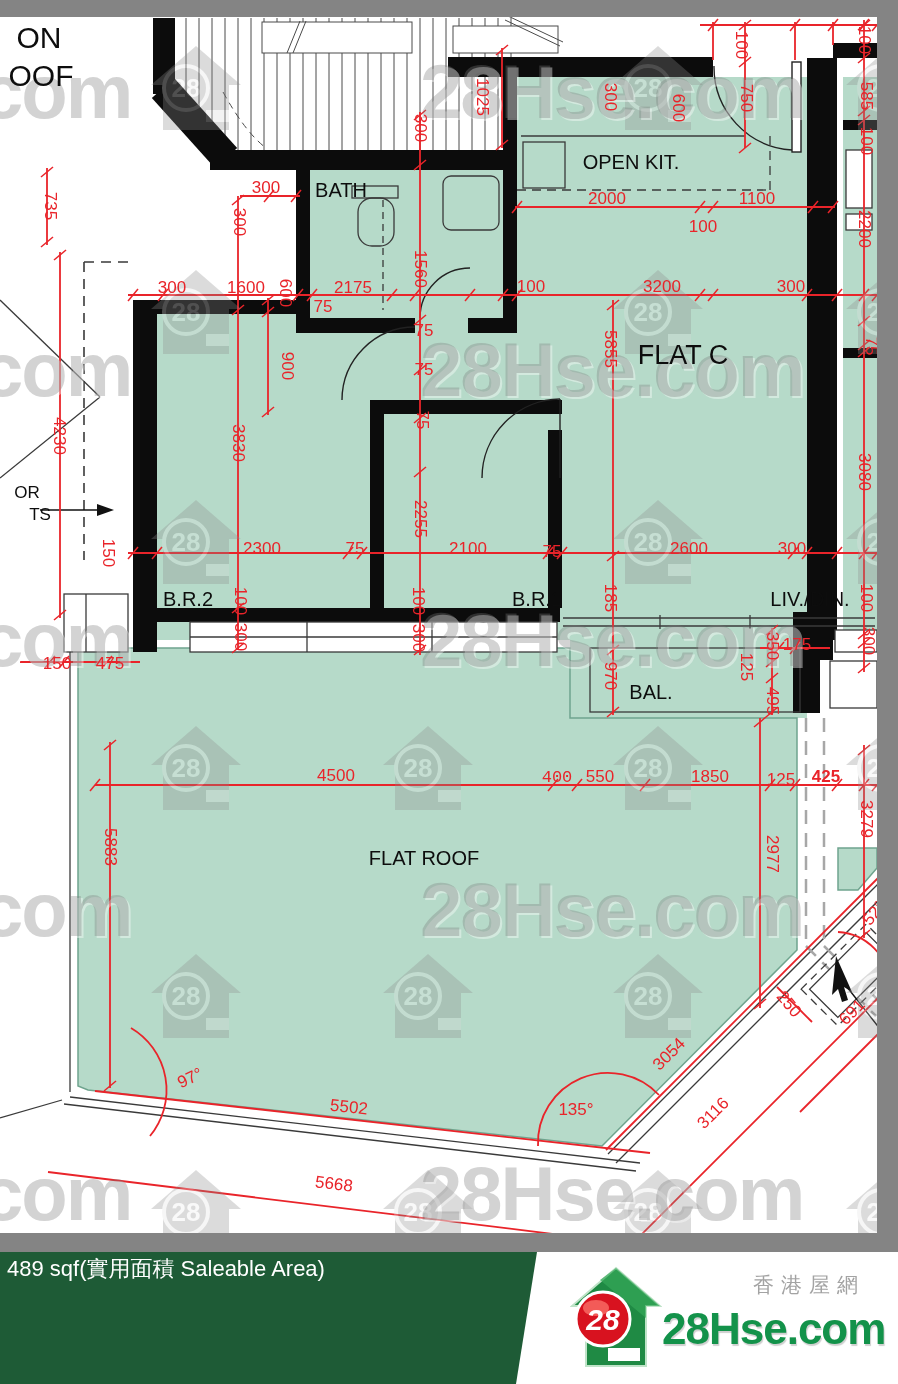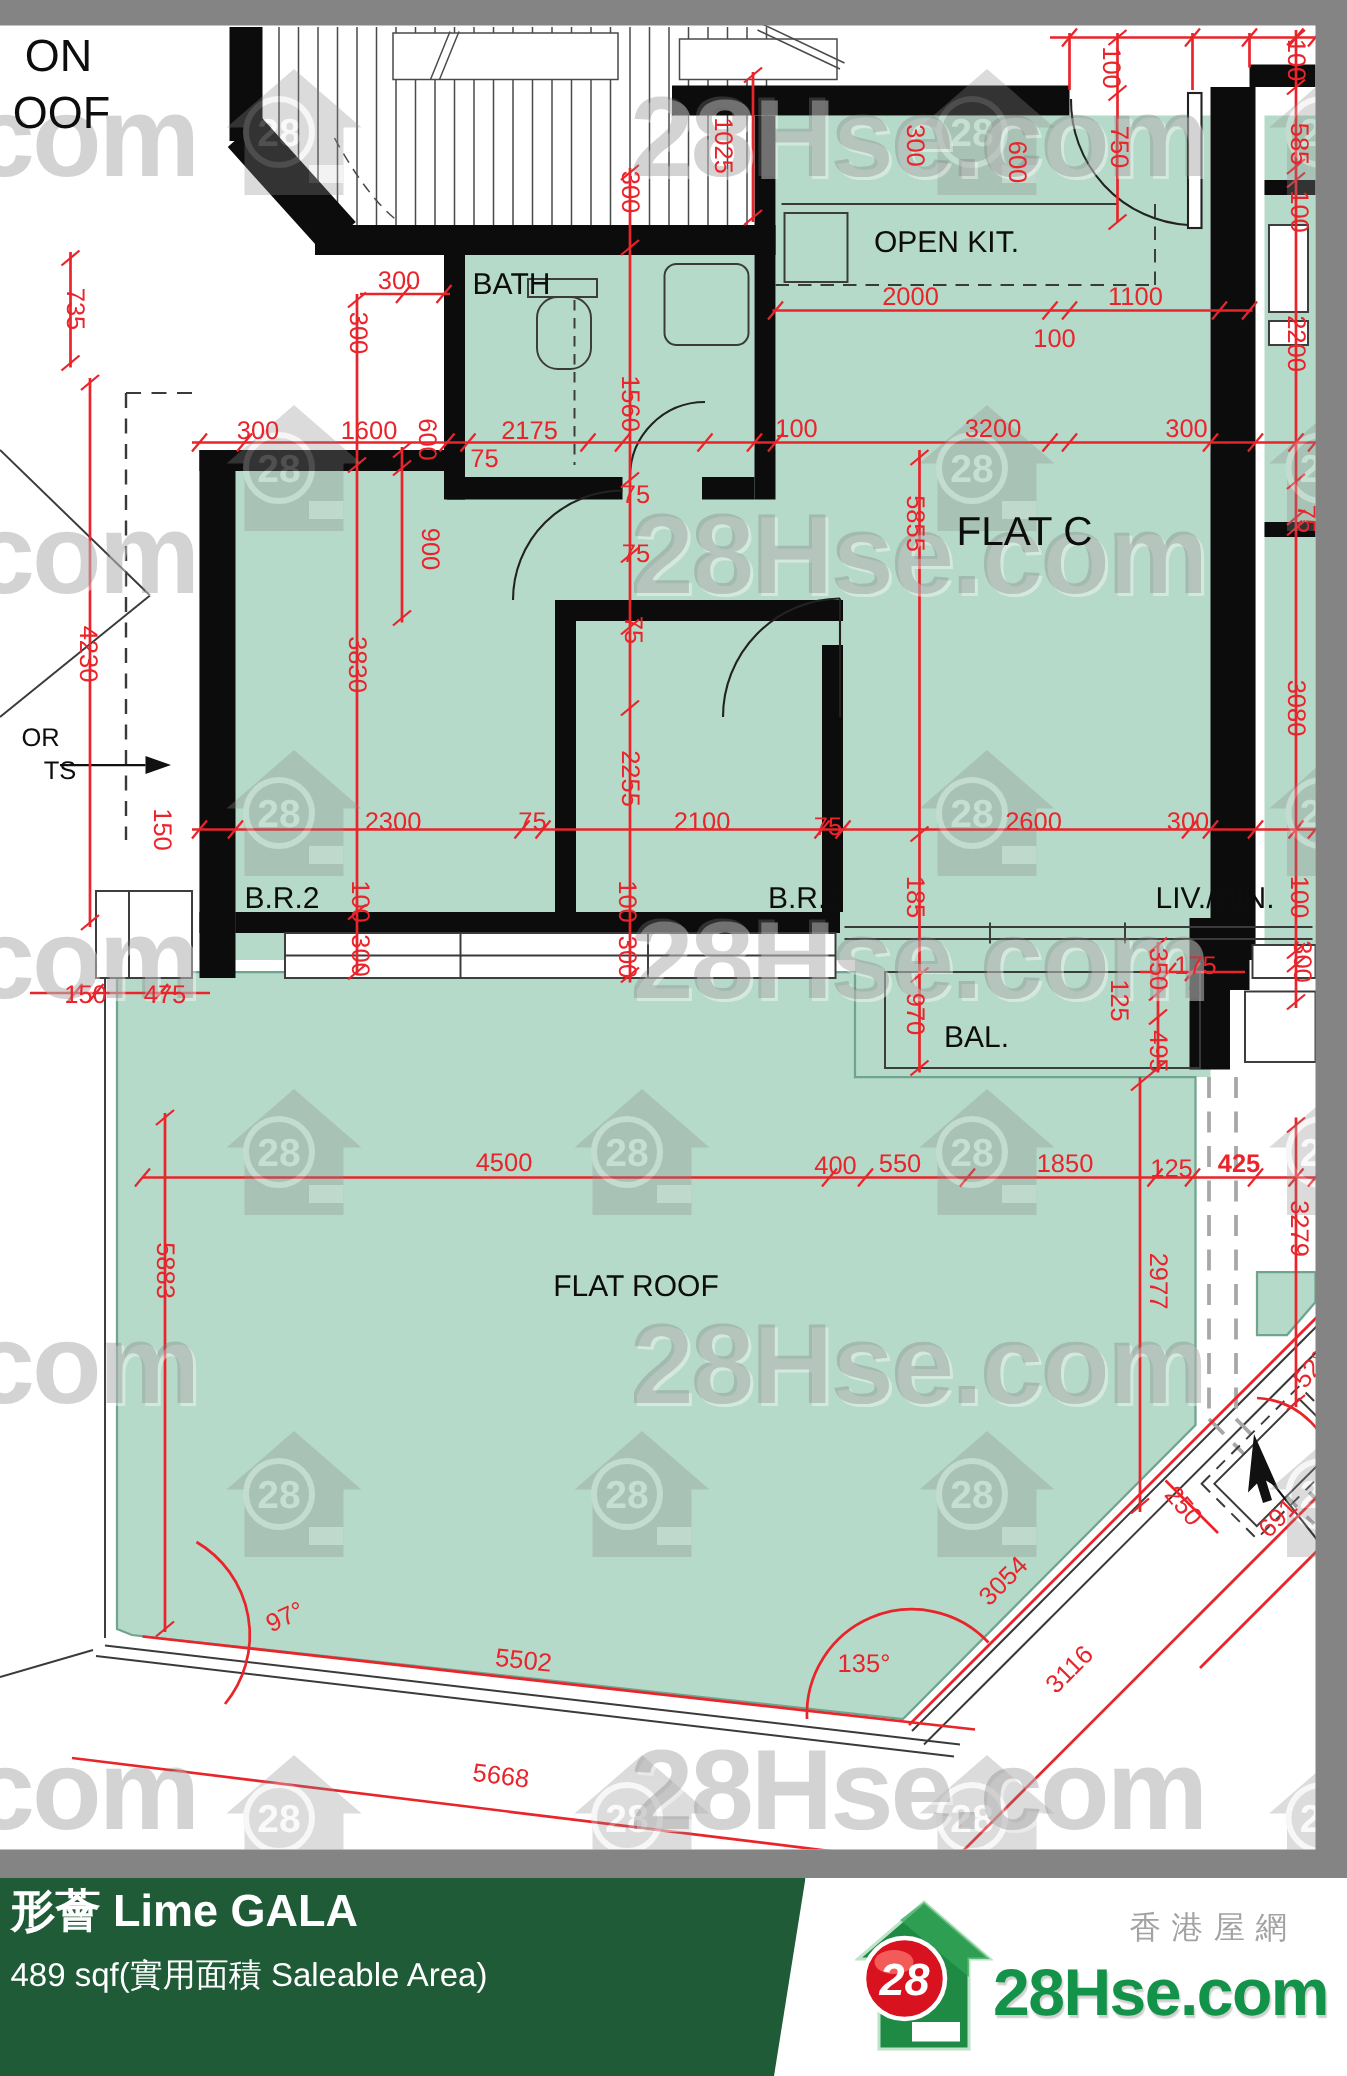--- a/index.html
+++ b/index.html
@@ -556,21 +556,21 @@
         <div class="lbl dim" style="left: 866px; top: 598px; transform: translate(-50%, -50%) rotate(90deg);">100</div>
         <div class="lbl dim" style="left: 868px; top: 641px; transform: translate(-50%, -50%) rotate(90deg);">300</div>
         <div class="lbl dim" style="left: 57px; top: 663px; transform: translate(-50%, -50%) rotate(0deg);">150</div>
         <div class="lbl dim" style="left: 110px; top: 663px; transform: translate(-50%, -50%) rotate(0deg);">475</div>
         <div class="lbl dim" style="left: 772px; top: 646px; transform: translate(-50%, -50%) rotate(90deg);">350</div>
         <div class="lbl dim" style="left: 797px; top: 644px; transform: translate(-50%, -50%) rotate(0deg);">175</div>
         <div class="lbl dim" style="left: 746px; top: 667px; transform: translate(-50%, -50%) rotate(90deg);">125</div>
         <div class="lbl dim" style="left: 772px; top: 701px; transform: translate(-50%, -50%) rotate(90deg);">495</div>
         <div class="lbl dim" style="left: 610px; top: 676px; transform: translate(-50%, -50%) rotate(90deg);">970</div>
         <div class="lbl dim" style="left: 336px; top: 775px; transform: translate(-50%, -50%) rotate(0deg);">4500</div>
-        <div class="lbl dim" style="left: 557px; top: 777px; transform: translate(-50%, -50%) rotate(0deg);">400</div>
+        <div class="lbl dim" style="left: 557px; top: 777px; transform: translate(-50%, -50%) rotate(0deg); font-family: Liberation Mono, monospace;">400</div>
         <div class="lbl dim" style="left: 600px; top: 776px; transform: translate(-50%, -50%) rotate(0deg);">550</div>
         <div class="lbl dim" style="left: 710px; top: 776px; transform: translate(-50%, -50%) rotate(0deg);">1850</div>
         <div class="lbl dim" style="left: 781px; top: 779px; transform: translate(-50%, -50%) rotate(0deg);">125</div>
         <div class="lbl dim" style="left: 826px; top: 776px; transform: translate(-50%, -50%) rotate(0deg); font-weight: bold;">425</div>
         <div class="lbl dim" style="left: 110px; top: 847px; transform: translate(-50%, -50%) rotate(90deg);">5883</div>
         <div class="lbl dim" style="left: 772px; top: 854px; transform: translate(-50%, -50%) rotate(90deg);">2977</div>
         <div class="lbl dim" style="left: 866px; top: 819px; transform: translate(-50%, -50%) rotate(90deg);">3279</div>
         <div class="lbl dim" style="left: 789px; top: 1004px; transform: translate(-50%, -50%) rotate(50deg);">250</div>
         <div class="lbl dim" style="left: 852px; top: 1012px; transform: translate(-50%, -50%) rotate(-45deg);">691</div>
         <div class="lbl dim" style="left: 874px; top: 913px; transform: translate(-50%, -50%) rotate(-50deg);">52°</div>
@@ -582,21 +582,20 @@
         <div class="lbl dim" style="left: 334px; top: 1184px; transform: translate(-50%, -50%) rotate(7deg);">5668</div>
       </div>
   </div>
 
   <div class="strip" id="strip-top"></div>
   <div class="strip" id="strip-right"></div>
   <div class="strip" id="strip-bottom"></div>
 
   <div id="footer">
     <div id="footer-green">
-      <div class="t1">形薈 Lime GALA</div>
       <div class="t4">489 sqf(實用面積 Saleable Area)</div>
     </div>
     <div id="brandlogo">
       <svg class="house" width="92" height="104" viewBox="0 0 92 104">
         <path d="M46 2 L90 40 L76 40 L76 100 L16 100 L16 40 L2 40 Z" fill="#1f8a44" stroke="#bfe3c8" stroke-width="2"></path>
         <path d="M46 2 L90 40 L76 40 L76 52 L30 14 Z" fill="#35a859" opacity="0.7"></path>
         <rect x="38" y="82" width="32" height="13" fill="#fff"></rect>
         <circle cx="33" cy="53" r="27" fill="#d8121f" stroke="#fff" stroke-width="3"></circle>
         <ellipse cx="26" cy="42" rx="13" ry="8" fill="#ff7a70" opacity="0.7"></ellipse>
         <text x="33" y="64" text-anchor="middle" font-size="30" font-weight="bold" font-style="italic" fill="#fff">28</text>

